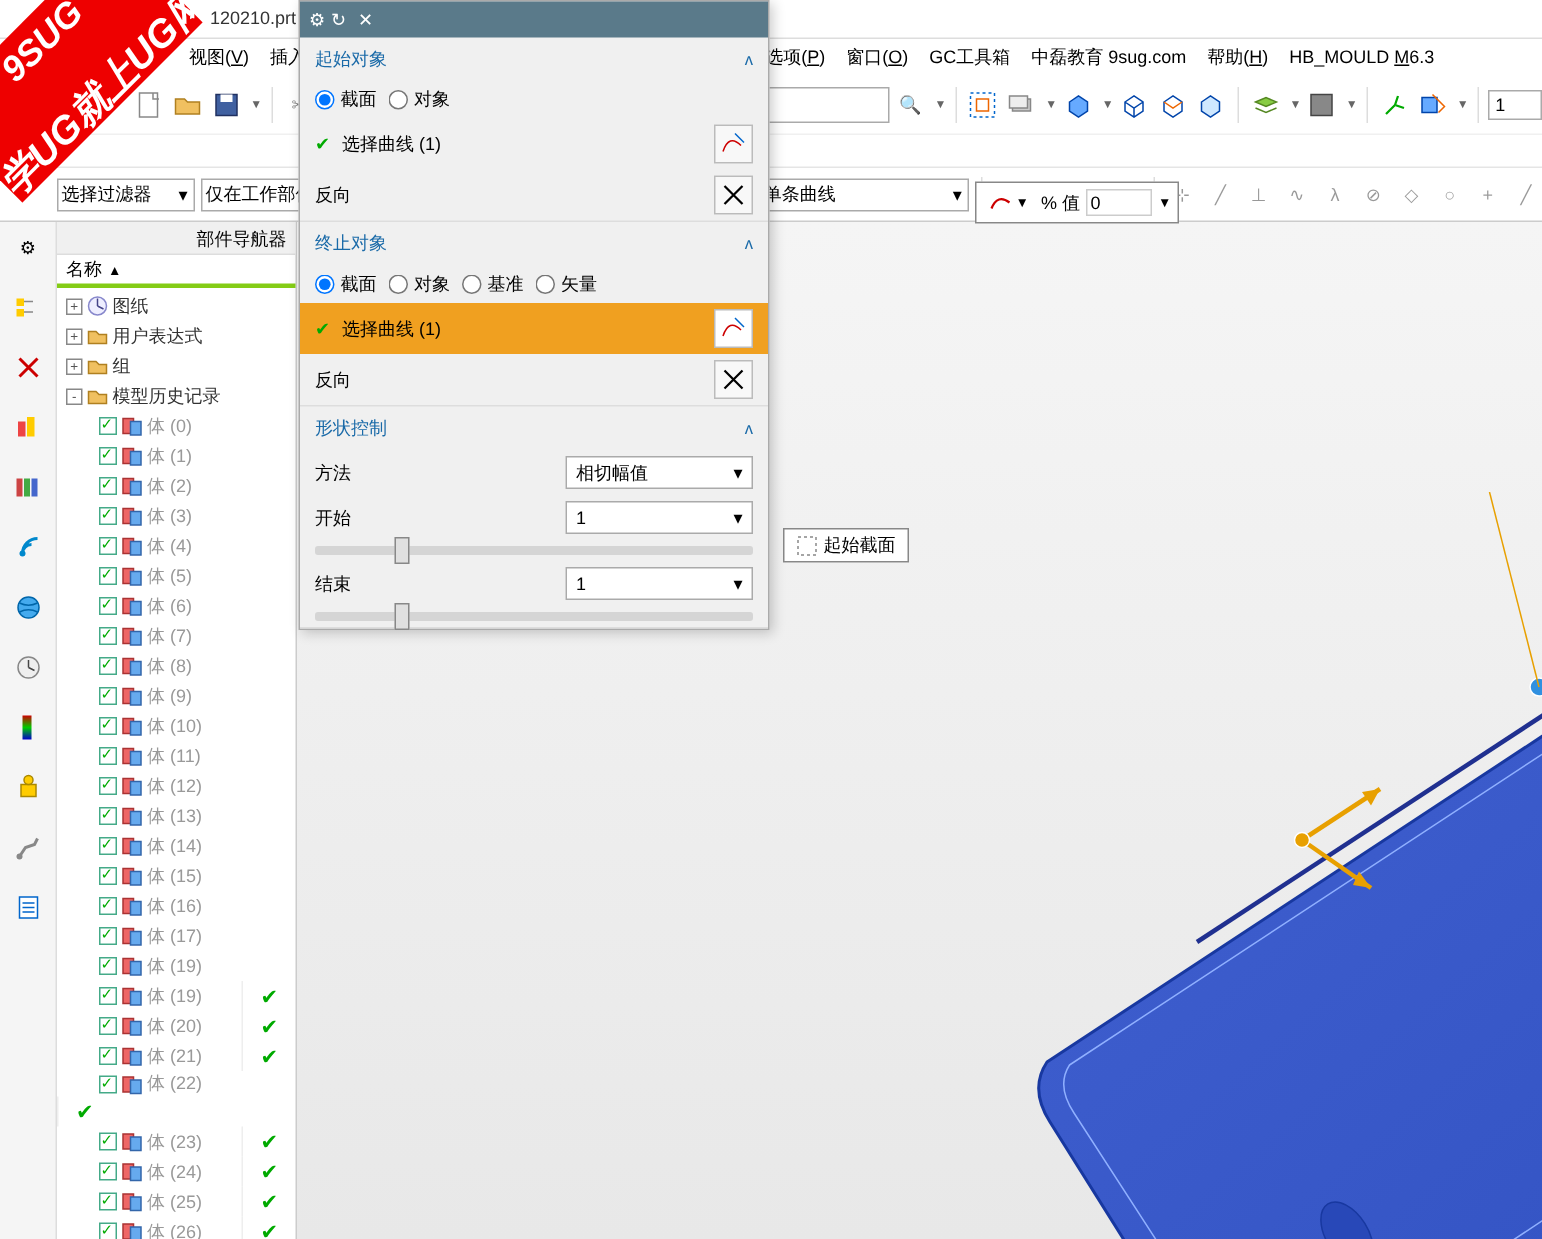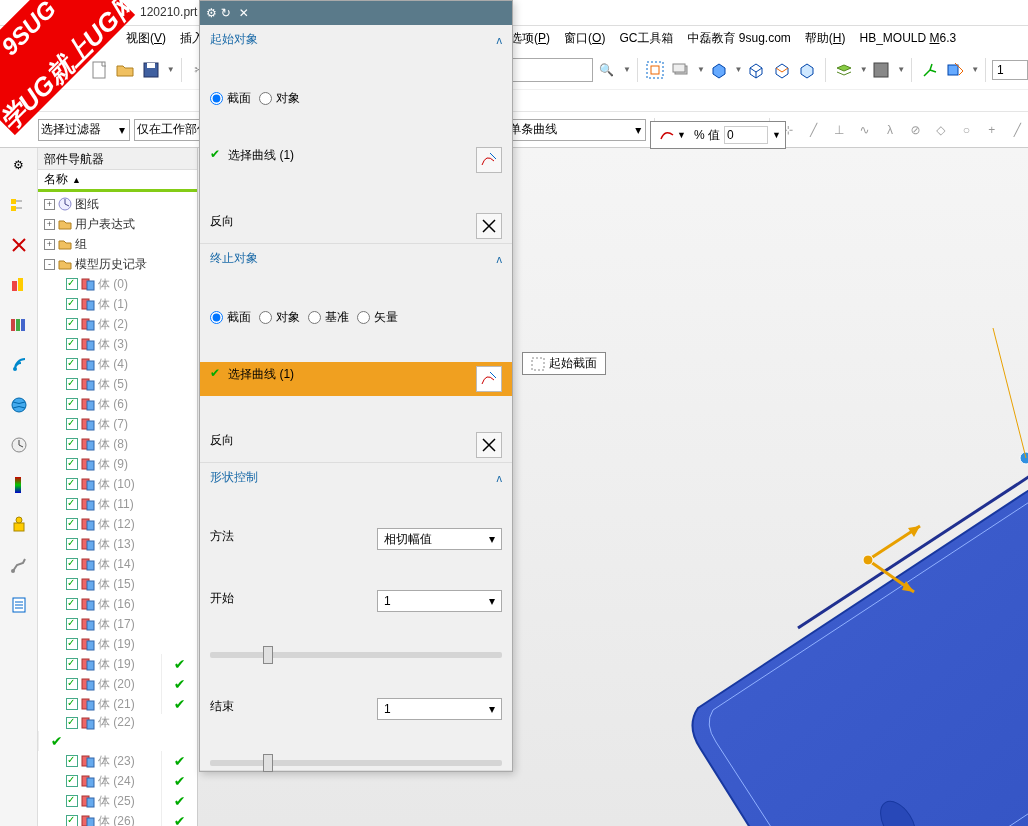--- a/index.html
+++ b/index.html
@@ -12,41 +12,41 @@
 .tb-sep { width: 1px; height: 24px; background: #ddd; margin: 0 4px; }
 .search-box { width: 160px; height: 24px; border: 1px solid #aaa; padding: 0 4px; color: #999; display: flex; align-items: center; }
 .dropdown-arrow { font-size: 8px; color: #666; margin-left: 2px; }
 .toolbar-blank { height: 22px; border-bottom: 1px solid #e5e5e5; }
 .toolbar2 { height: 36px; display: flex; align-items: center; gap: 4px; padding-left: 38px; border-bottom: 1px solid #ccc; }
 .filter-sel { height: 22px; border: 1px solid #aaa; padding: 0 4px 0 2px; display: flex; align-items: center; min-width: 92px; background: #fff; }
 .main { display: flex; height: 678px; }
 .left-strip { width: 38px; background: #f5f5f5; border-right: 1px solid #ddd; display: flex; flex-direction: column; align-items: center; padding-top: 6px; gap: 18px; }
 .left-strip .ic { width: 22px; height: 22px; display:flex; align-items:center; justify-content:center; }
 .nav-panel { width: 160px; background: #fff; border-right: 1px solid #ccc; display: flex; flex-direction: column; }
-.nav-title { height: 22px; background: #f0f0f0; padding: 3px 6px; border-bottom: 1px solid #ddd; }
+.nav-title { height: 22px; background: #f0f0f0; padding: 3px 6px; border-bottom: 1px solid #ddd; text-align: right; }
 .nav-header { height: 22px; padding: 2px 6px; display: flex; align-items: center; border-bottom: 3px solid #84cc16; }
 .tree { flex: 1; overflow-y: auto; padding: 2px 0; }
 .tree-row { display: flex; align-items: center; height: 20px; padding: 0 4px; gap: 2px; white-space: nowrap; }
 .tree-row .tog { width: 11px; height: 11px; border: 1px solid #888; display: flex; align-items: center; justify-content: center; font-size: 9px; line-height: 1; color: #555; background: #fff; }
 .tree-row .chk { width: 12px; height: 12px; border: 1px solid #4a8; background: #fff; position: relative; }
 .tree-row .chk::after { content: "✓"; color: #0a0; font-size: 10px; position: absolute; top: -2px; left: 0; }
 .tree-row .nic { width: 16px; height: 16px; display: inline-block; }
 .tree-row .lbl { color: #999; }
 .tree-row .lbl.dark { color: #333; }
 .tick-col { width: 36px; display:flex; align-items:center; justify-content:center; color:#0a0; font-size:14px; border-left:1px solid #eee; height:20px; }
 .viewport { flex: 1; background: linear-gradient(180deg, #f5f5f5 0%, #e8e8e8 100%); position: relative; overflow: hidden; }
 .dialog { position: absolute; left: 199px; top: 0; width: 314px; background: #f0f0f0; border: 1px solid #aaa; box-shadow: 2px 2px 8px rgba(0,0,0,0.2); z-index: 100; }
 .dlg-title { height: 24px; background: #5a7a8a; color: #fff; display: flex; align-items: center; padding: 0 6px; }
 .dlg-title .ttxt { flex: 1; }
 .dlg-title .tbtn { width: 18px; height: 18px; display: flex; align-items: center; justify-content: center; cursor: default; color:#fff; }
 .dlg-body { padding: 0; }
 .dlg-section { border-bottom: 1px solid #ddd; }
 .dlg-sec-hdr { color: #1a6aa8; padding: 6px 10px; display: flex; justify-content: space-between; align-items: center; }
 .dlg-sec-hdr .caret { color: #1a6aa8; font-size: 11px; }
-.dlg-row { display: flex; padding: 4px 10px; gap: 8px; margin-top: 32px; }
+.dlg-row { display: flex; align-items: center; padding: 4px 10px; gap: 8px; }
 .dlg-row.highlight { background: #f0a020; }
 .radio { display: flex; align-items: center; gap: 4px; }
 .radio input { margin: 0; }
 .dlg-btn-ico { width: 26px; height: 26px; border: 1px solid #bbb; background: #f8f8f8; display: flex; align-items: center; justify-content: center; margin-left: auto; }
 .dlg-label { min-width: 40px; }
 .dlg-select { flex: 1; height: 22px; border: 1px solid #aaa; background: #fff; padding: 0 6px; display: flex; align-items: center; justify-content: space-between; max-width: 134px; }
 .slider { height: 6px; background: #d5d5d5; flex: 1; position: relative; border-radius: 2px; }
 .slider-thumb { position: absolute; width: 10px; height: 18px; background: #e0e0e0; border: 1px solid #888; top: -6px; left: 18%; }
 .dlg-buttons { display: flex; justify-content: center; gap: 10px; padding: 12px; }
 .dlg-act { height: 24px; padding: 0 12px; border: 1px solid #999; background: #f5f5f5; display: flex; align-items: center; }

